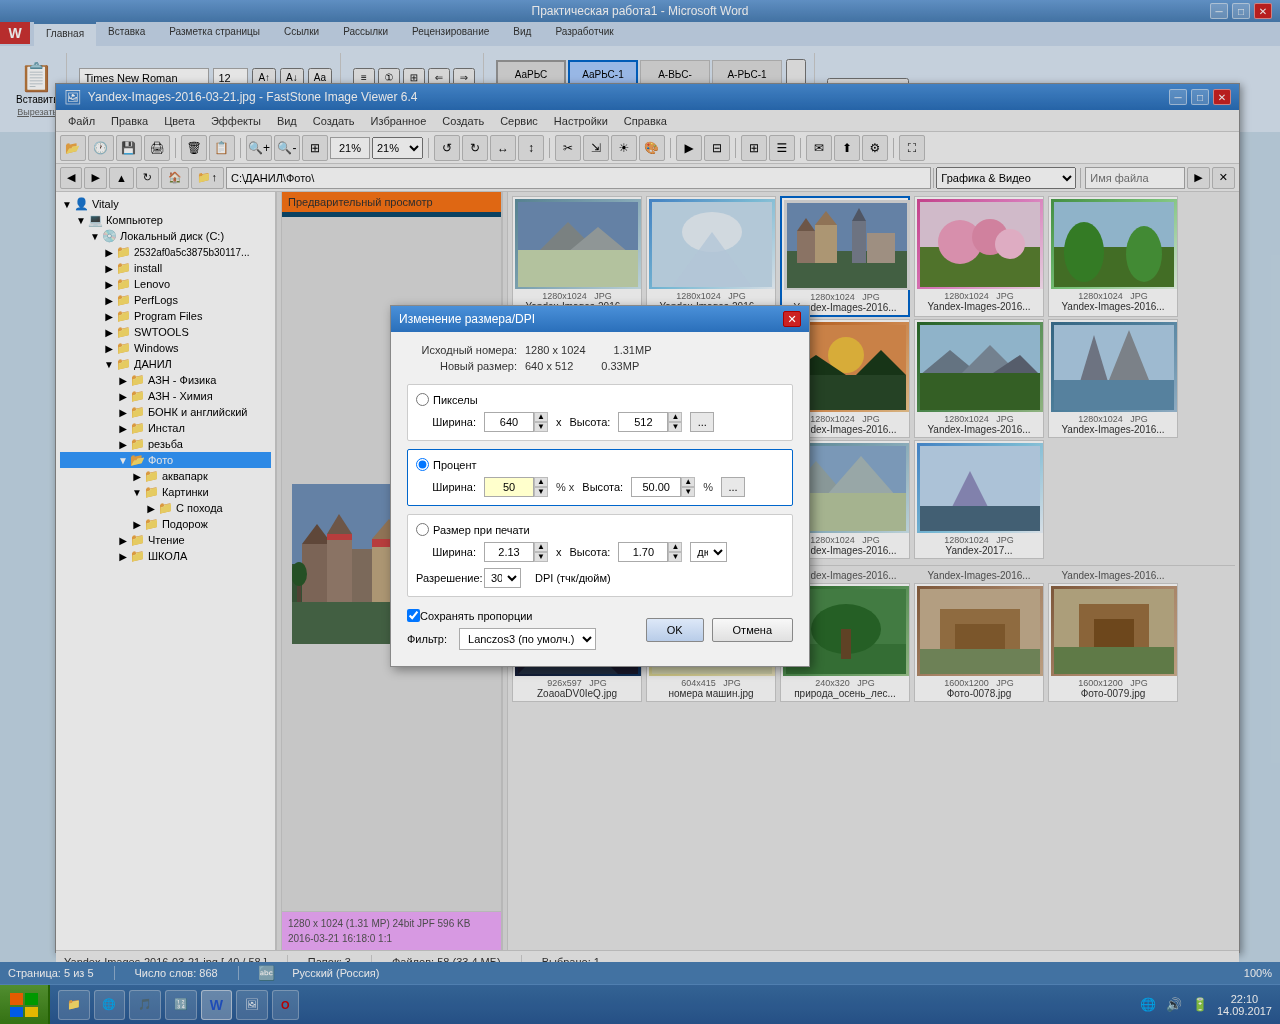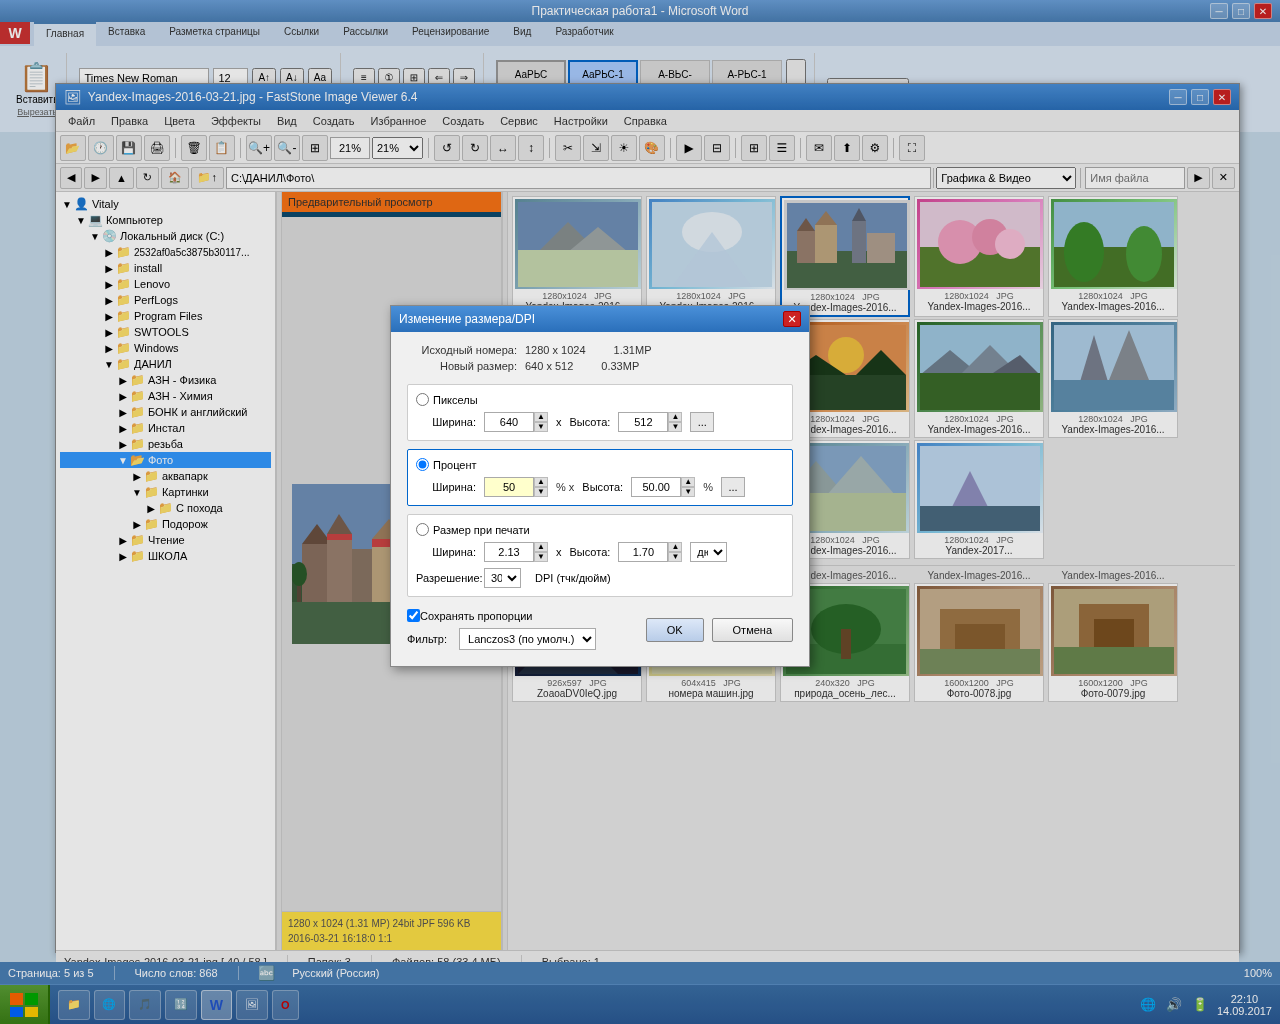--- a/index.html
+++ b/index.html
@@ -44,21 +44,21 @@
     .folder-tree { width: 220px; background: white; border-right: 1px solid #ccc; overflow-y: auto; padding: 4px; flex-shrink: 0; }
     .tree-item { padding: 1px 0; display: flex; align-items: center; cursor: pointer; white-space: nowrap; font-size: 11px; }
     .tree-item.selected { background: #3399ff; color: white; }
     .tree-icon { margin-right: 3px; font-size: 12px; }
     .tree-expand { width: 14px; text-align: center; font-size: 10px; }
 
     
     .preview-panel { width: 220px; flex-shrink: 0; border-right: 1px solid #ccc; display: flex; flex-direction: column; }
     .preview-label { padding: 4px 6px; font-size: 11px; color: #333; background: #f97316; border-bottom: 5px solid #0c4a6e; }
     .preview-image { flex: 1; background: #ddd; display: flex; align-items: center; justify-content: center; overflow: hidden; }
-    .preview-info { padding: 4px 6px; font-size: 10px; color: #555; background: #fde047; border-top: 1px solid #ccc; line-height: 1.5; }
+    .preview-info { padding: 4px 6px; font-size: 10px; color: #555; background: #f0abfc; border-top: 1px solid #ccc; line-height: 1.5; }
 
     
     .thumbnail-grid { flex: 1; background: #e8e8e8; overflow-y: auto; padding: 4px; display: flex; flex-direction: column; gap: 2px; }
     .thumb-row { display: flex; gap: 4px; }
     .thumb-item { width: 130px; background: white; border: 1px solid #ccc; padding: 2px; cursor: pointer; flex-shrink: 0; }
     .thumb-item.selected { border: 2px solid #0066cc; }
     .thumb-img { width: 126px; height: 90px; background: #ddd; overflow: hidden; display: flex; align-items: center; justify-content: center; }
     .thumb-info { font-size: 9px; color: #666; text-align: center; margin-top: 2px; }
     .thumb-name { font-size: 10px; color: #333; text-align: center; white-space: nowrap; overflow: hidden; text-overflow: ellipsis; }
 

